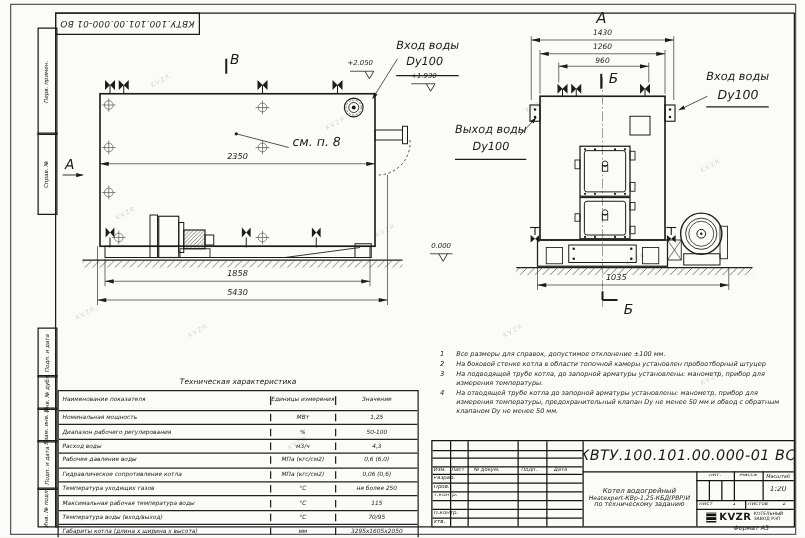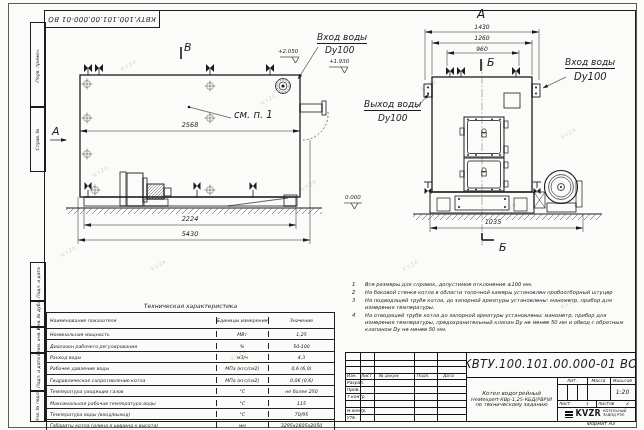--- a/index.html
+++ b/index.html
@@ -2,21 +2,21 @@
 <html><head>
 <meta charset="utf-8">
 <style>
   html,body{margin:0;padding:0;background:#eceae6;}
   .sheet{position:relative;width:644px;height:430px;background:#fbfbf9;overflow:hidden;
          font-family:"DejaVu Sans",sans-serif;color:#1b1b1b;}
   .outer-border{position:absolute;left:8px;top:3px;width:627px;height:423px;border:1px solid #5a5a57;}
   .frame{position:absolute;left:44px;top:10px;width:590px;height:410px;border:1.4px solid #1c1c1c;}
   .lbl{position:absolute;font-style:italic;color:#1b1b1b;white-space:nowrap;line-height:1;}
   .c{text-align:center;}
-  .ul{border-bottom:0.8px solid #1c1c1c;padding-bottom:1px;}
+  .ul{border-bottom:0.8px solid #1c1c1c;padding-bottom:18px;}
   .mbox{position:absolute;left:30px;width:14px;border:1px solid #1c1c1c;display:flex;align-items:center;justify-content:center;}
   .mbox span{transform:rotate(-90deg);font-size:4.5px;font-style:italic;white-space:nowrap;}
   .wm{position:absolute;font-size:5px;color:rgba(150,140,125,0.33);transform:rotate(-28deg);letter-spacing:1px;}
   
   .corner-stamp{position:absolute;left:44px;top:10px;width:114px;height:16px;border:1.2px solid #1c1c1c;
     display:flex;align-items:center;justify-content:center;}
   .corner-stamp span{transform:rotate(180deg);font-size:7px;font-style:italic;letter-spacing:0.3px;}
   
   .ttable{position:absolute;left:46px;top:302px;width:289px;}
   .ttitle{font-size:6px;font-style:italic;text-align:center;height:10px;}
@@ -385,23 +385,23 @@
       </g>
       <g>
         <line x1="416" y1="108" x2="429" y2="94" stroke-width="0.6"></line>
         <polygon points="429,94 424.4,96.5 426.8,98.8" fill="#1c1c1c" stroke="none"></polygon>
       </g>
     </g>
   </svg>
 
   <div class="lbl" style="left:184px;top:42px;font-size:11px">В</div>
   <div class="lbl" style="left:52px;top:126px;font-size:11px">А</div>
-  <div class="lbl" style="left:234px;top:110px;font-size:10px">см. п. 1</div>
-  <div class="lbl c" style="left:168px;top:122px;width:44px;font-size:6.5px">2568</div>
-  <div class="lbl c" style="left:168px;top:216px;width:44px;font-size:6.5px">2224</div>
+  <div class="lbl" style="left:234px;top:110px;font-size:10px">см. п. 8</div>
+  <div class="lbl c" style="left:168px;top:122px;width:44px;font-size:6.5px">2350</div>
+  <div class="lbl c" style="left:168px;top:216px;width:44px;font-size:6.5px">1858</div>
   <div class="lbl c" style="left:168px;top:231px;width:44px;font-size:6.5px">5430</div>
   <div class="lbl" style="left:278px;top:49px;font-size:5.5px">+2.050</div>
   <div class="lbl" style="left:329px;top:59px;font-size:5.5px">+1.930</div>
   <div class="lbl ul" style="left:317px;top:33px;font-size:9px">Вход воды</div>
   <div class="lbl" style="left:325px;top:46px;font-size:9px">Dy100</div>
   <div class="lbl" style="left:345px;top:195px;font-size:5.5px">0.000</div>
 
   <div class="lbl" style="left:477px;top:8px;font-size:12px">А</div>
   <div class="lbl c" style="left:459px;top:24px;width:46px;font-size:6px">1430</div>
   <div class="lbl c" style="left:459px;top:35px;width:46px;font-size:6px">1260</div>

